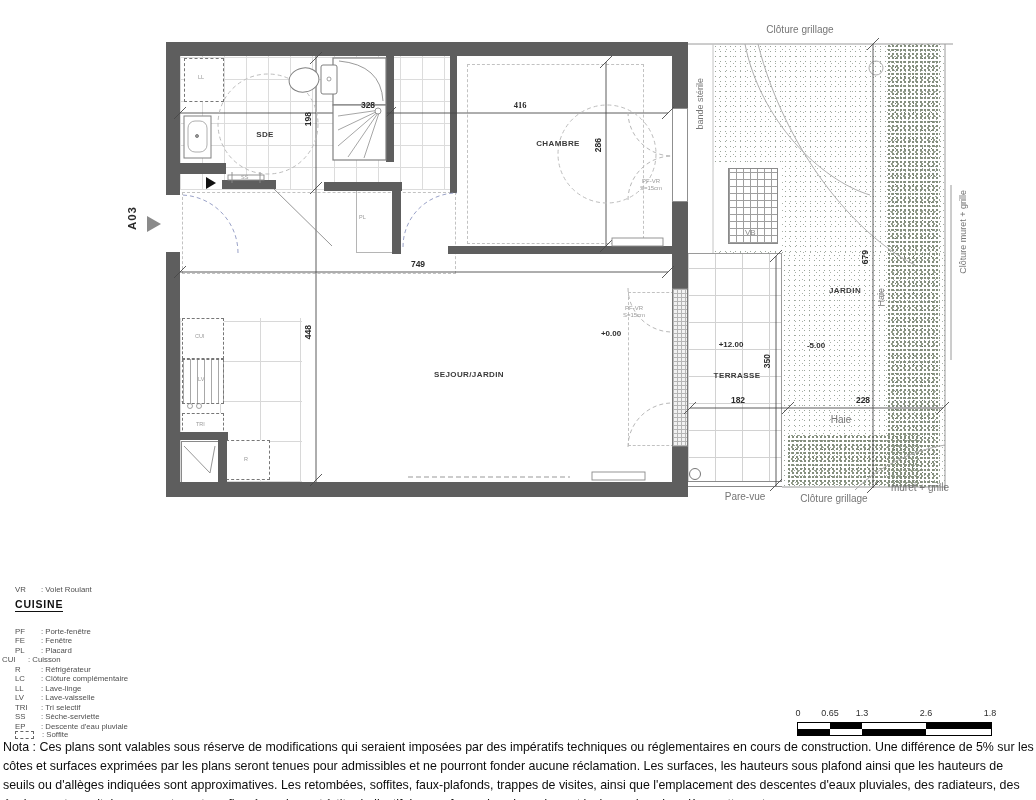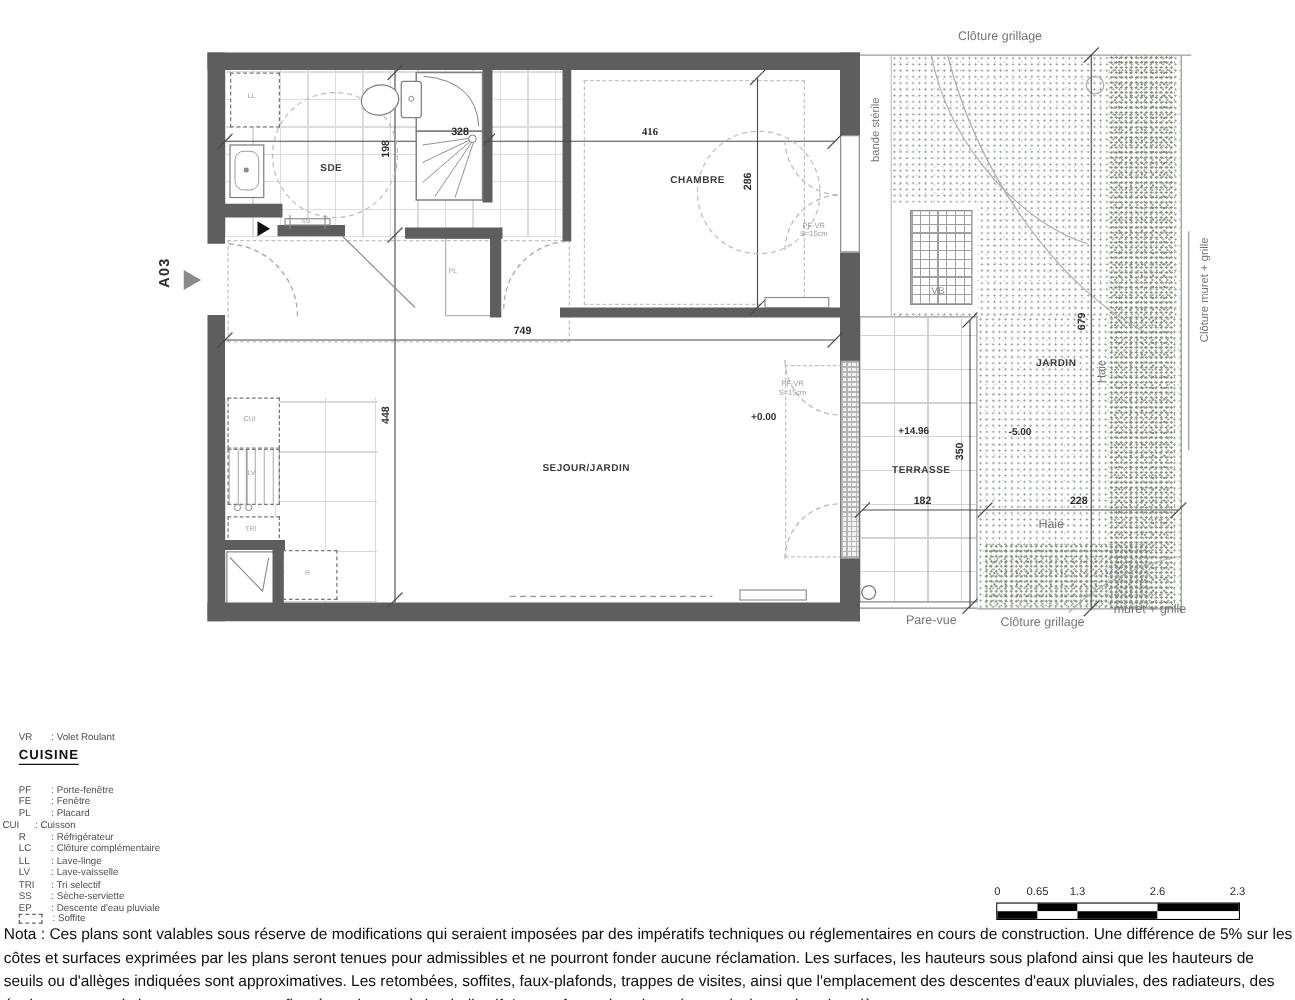--- a/index.html
+++ b/index.html
@@ -217,21 +217,21 @@
     <polygon points="206,177 206,189 216,183" fill="#111"></polygon>
   </svg>
 
   <div class="lbl room" style="left:265px;top:130px;">SDE</div>
   <div class="lbl room" style="left:510px;top:139px;margin-left:48px;">CHAMBRE</div>
   <div class="lbl room" style="left:469px;top:370px;">SEJOUR/JARDIN</div>
   <div class="lbl room" style="left:737px;top:371px;">TERRASSE</div>
   <div class="lbl room" style="left:845px;top:286px;">JARDIN</div>
 
   <div class="lbl lvl" style="left:611px;top:329px;">+0.00</div>
-  <div class="lbl lvl" style="left:731px;top:340px;">+14.96</div>
+  <div class="lbl lvl" style="left:731px;top:340px;">+12.00</div>
   <div class="lbl lvl" style="left:816px;top:341px;">-5.00</div>
 
   <div class="lbl dim" style="left:368px;top:100px;">328</div>
   <div class="lbl dim" style="left:520px;top:100px;font-family:Liberation Serif, serif;">416</div>
   <div class="lbl dimv" style="left:303px;top:112px;">198</div>
   <div class="lbl dimv" style="left:593px;top:138px;">286</div>
   <div class="lbl dim" style="left:418px;top:259px;">749</div>
   <div class="lbl dimv" style="left:303px;top:325px;">448</div>
   <div class="lbl dimv" style="left:860px;top:250px;">679</div>
   <div class="lbl dimv" style="left:762px;top:354px;">350</div>
@@ -284,20 +284,20 @@
   <div class="leg-row" style="left:15px;top:712px;"><span class="leg-abbr">SS</span><span>: Sèche-serviette</span></div>
   <div class="leg-row" style="left:15px;top:722px;"><span class="leg-abbr">EP</span><span>: Descente d'eau pluviale</span></div>
   <div class="leg-row" style="left:15px;top:730px;"><span class="soffite-ico"></span><span>: Soffite</span></div>
 </div>
 
 <div>
   <div class="sb-lab" style="left:798px;top:708px;">0</div>
   <div class="sb-lab" style="left:830px;top:708px;">0.65</div>
   <div class="sb-lab" style="left:862px;top:708px;">1.3</div>
   <div class="sb-lab" style="left:926px;top:708px;">2.6</div>
-  <div class="sb-lab" style="left:990px;top:708px;">2.3</div>
+  <div class="sb-lab" style="left:990px;top:708px;">1.8</div>
   <div class="sb-bar" style="left:797px;top:722px;">
     <span class="sb-seg" style="width:32px;background:#fff;"></span><span class="sb-seg" style="width:32px;background:#000;"></span><span class="sb-seg" style="width:64px;background:#fff;"></span><span class="sb-seg" style="width:65px;background:#000;"></span><br>
     <span class="sb-seg" style="width:32px;background:#000;"></span><span class="sb-seg" style="width:32px;background:#fff;"></span><span class="sb-seg" style="width:64px;background:#000;"></span><span class="sb-seg" style="width:65px;background:#fff;"></span>
   </div>
 </div>
 
 <div class="nota">Nota : Ces plans sont valables sous réserve de modifications qui seraient imposées par des impératifs techniques ou réglementaires en cours de construction. Une différence de 5% sur les côtes et surfaces exprimées par les plans seront tenues pour admissibles et ne pourront fonder aucune réclamation. Les surfaces, les hauteurs sous plafond ainsi que les hauteurs de seuils ou d'allèges indiquées sont approximatives. Les retombées, soffites, faux-plafonds, trappes de visites, ainsi que l'emplacement des descentes d'eaux pluviales, des radiateurs, des équipements sanitaires ne sont pas tous figurés ou le sont à titre indicatif. Les surfaces des placards sont incluses dans les pièces attenantes.</div>
 
 </body></html>

